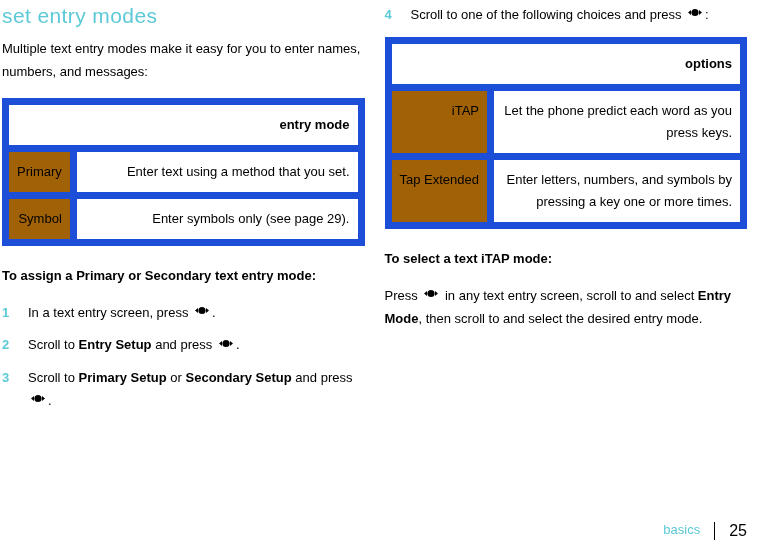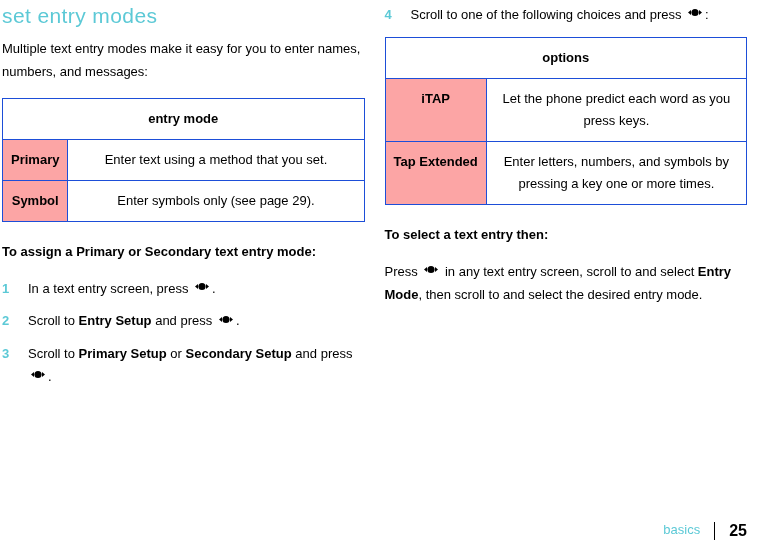--- a/index.html
+++ b/index.html
@@ -32,35 +32,35 @@
   p {
     margin: 0 0 14px 0;
     line-height: 1.75;
   }
   table {
     border-collapse: collapse;
     width: 100%;
     margin-bottom: 14px;
   }
   table th, table td {
-    border: 1px solid #1d4ed8;
+    border: 7px solid #1d4ed8;
     padding: 9px 8px;
-    text-align: center;
+    text-align: right;
     vertical-align: top;
     line-height: 1.7;
   }
   table th {
     font-weight: 700;
     background: #fff;
   }
   .row-label {
-    background: #fca5a5;
+    background: #a16207;
     font-family: "Arial Narrow", Arial, sans-serif;
     font-stretch: condensed;
-    font-weight: 700;
+    font-weight: 400;
     white-space: nowrap;
     width: 1%;
   }
   .bold {
     font-weight: 700;
     margin-top: 19px;
   }
   .cond {
     font-family: "Arial Narrow", Arial, sans-serif;
     font-stretch: condensed;
@@ -101,21 +101,21 @@
   .footer-label {
     color: #5cc9d6;
     font-size: 13px;
   }
   .footer-sep {
     width: 1px;
     height: 18px;
     background: #000;
   }
   .footer-page {
-    font-weight: 700;
+    font-weight: 400;
     font-size: 16px;
   }
 </style>
 </head>
 <body>
 
 <div class="page">
   <div class="col">
     <h2 class="section-title">set entry modes</h2>
     <p>Multiple text entry modes make it easy for you to enter names, numbers, and messages:</p>
@@ -187,21 +187,21 @@
         <td class="row-label">iTAP</td>
         <td>Let the phone predict each word as you press keys.</td>
       </tr>
       <tr>
         <td class="row-label">Tap Extended</td>
         <td>Enter letters, numbers, and symbols by pressing a key one or more times.</td>
       </tr>
     </tbody>
       </table>
 
-    <p class="bold">To select a text entry then:</p>
+    <p class="bold">To select a text iTAP mode:</p>
 
     <p>
       <span>Press </span><span class="nav-icon"><svg width="20" height="11" viewBox="0 0 20 11">
             <polygon points="3,5.5 6,3 6,8" fill="#000"></polygon>
             <ellipse cx="10" cy="5.5" rx="3.6" ry="3.6" fill="#000"></ellipse>
             <polygon points="17,5.5 14,3 14,8" fill="#000"></polygon>
           </svg></span><span> in any text entry screen, scroll to and select </span><span class="cond">Entry Mode</span><span>, then scroll to and select the desired entry mode.</span>
     </p>
   </div>
 </div>

